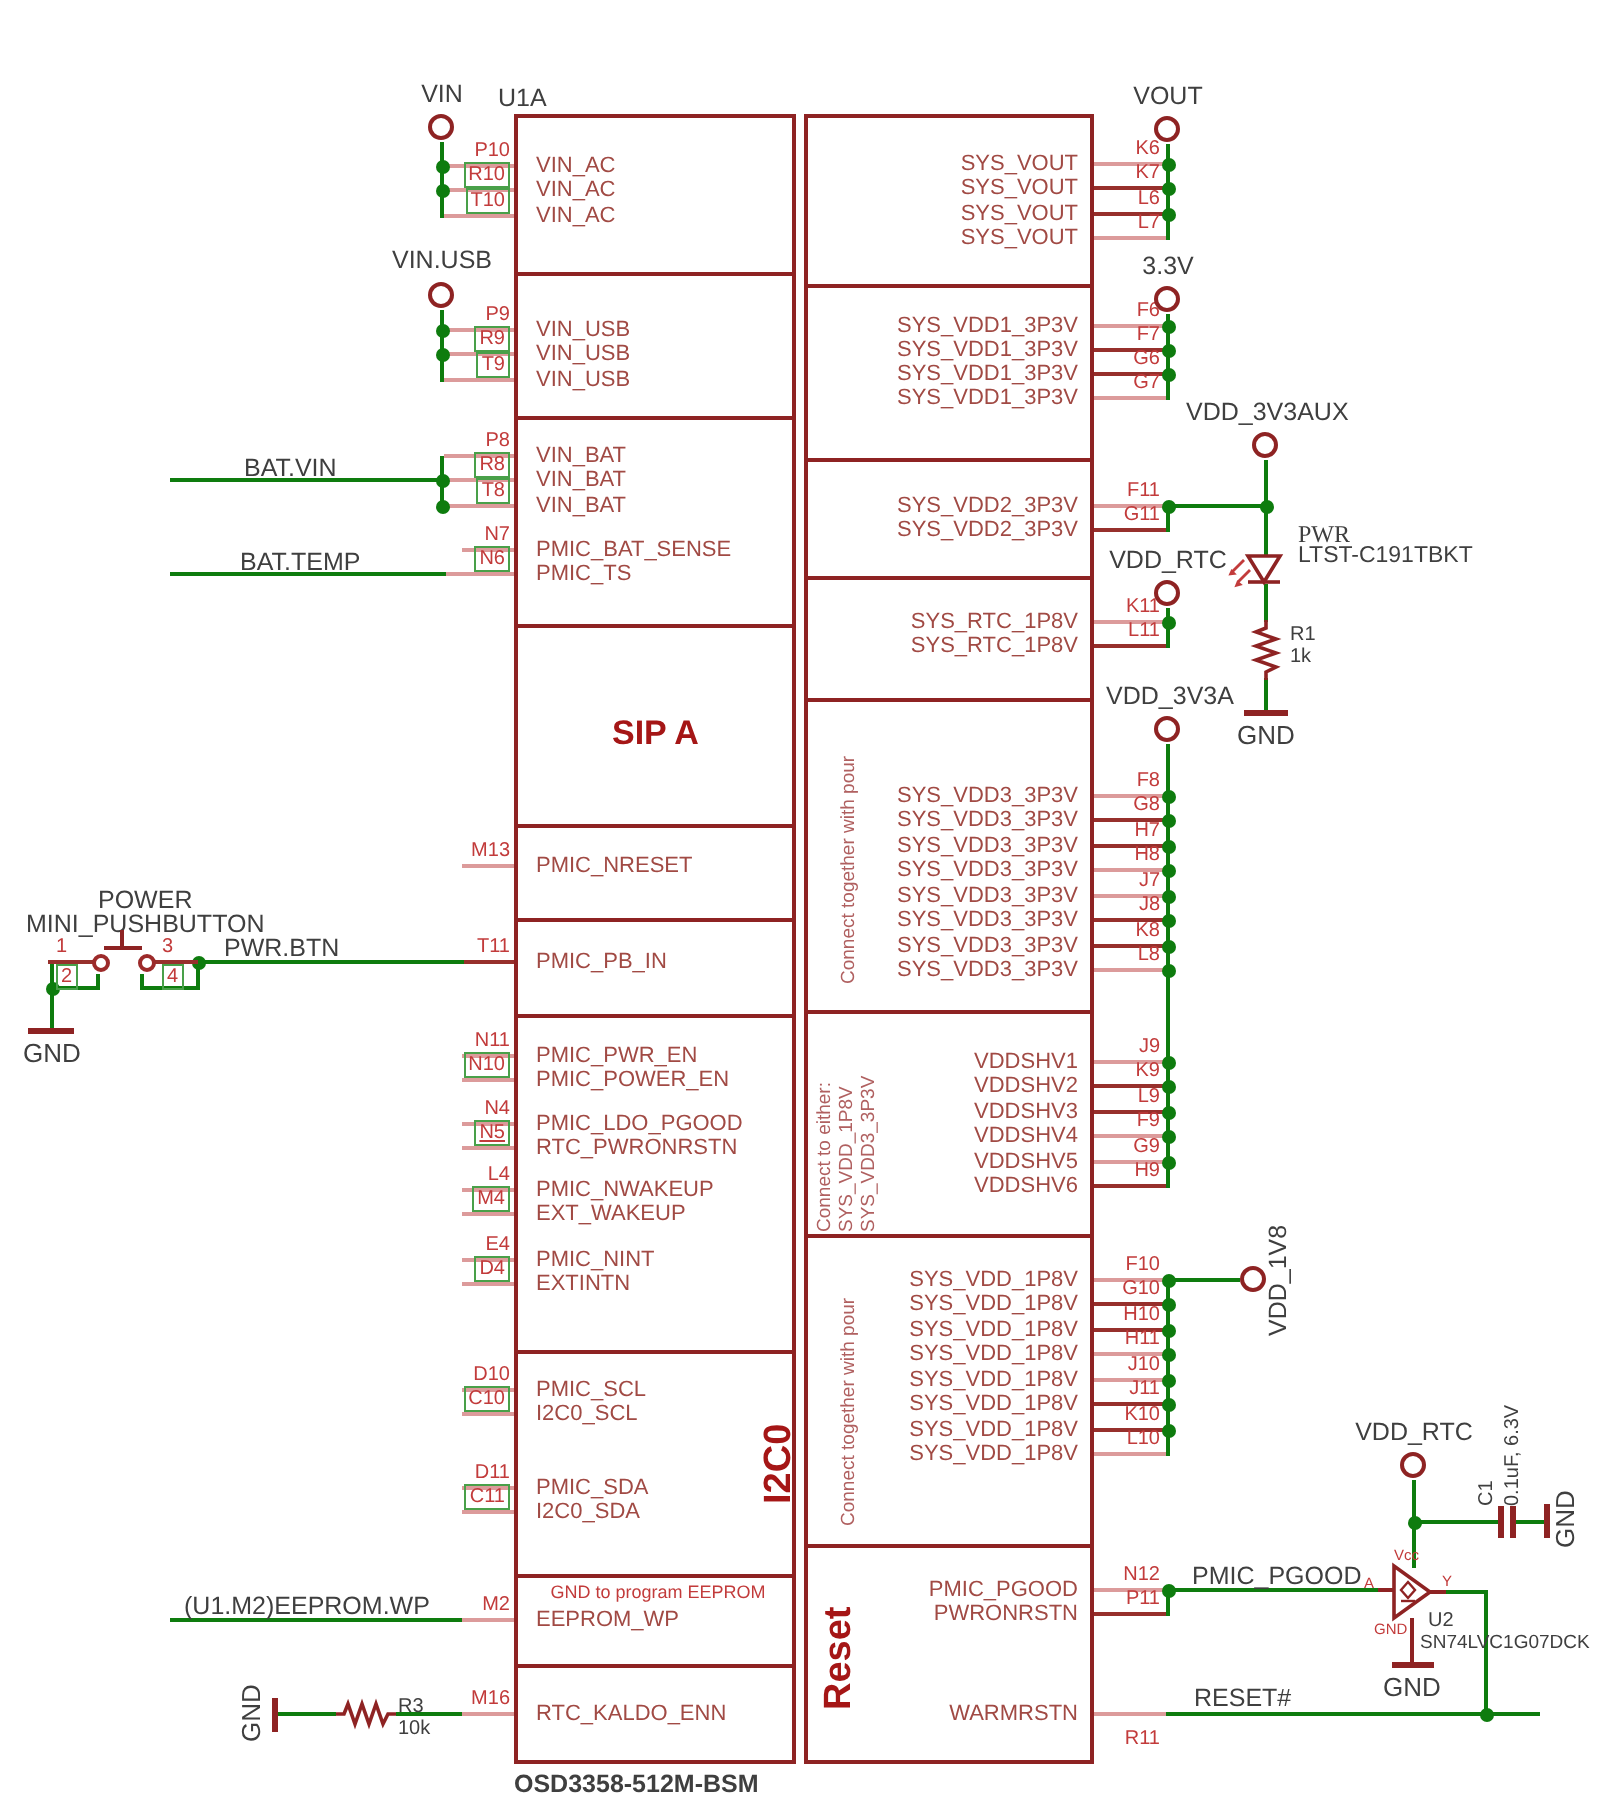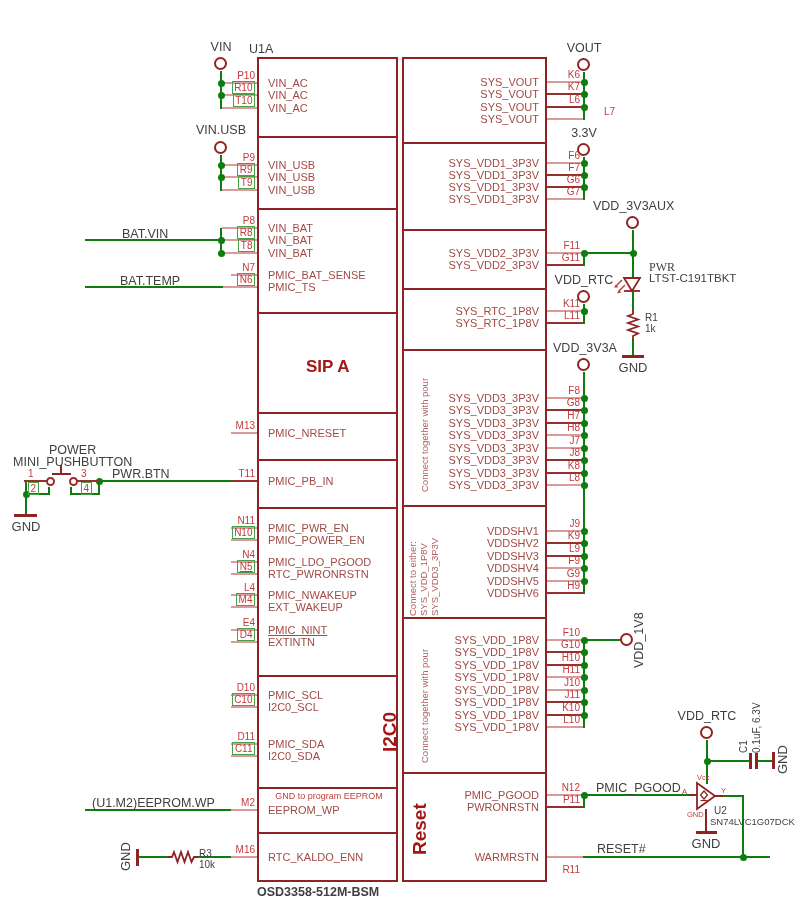--- a/index.html
+++ b/index.html
@@ -125,21 +125,21 @@
   <div class="s" style="left:231px;top:573px;width:26px;"></div>
   <div class="fl" style="top:569px;">RTC_PWRONRSTN</div>
   <div class="pn" style="top:583px;"><span>L4</span></div>
   <div class="s" style="left:231px;top:594px;width:26px;"></div>
   <div class="fl" style="top:590px;">PMIC_NWAKEUP</div>
   <div class="pn" style="top:595px;"><span class="gbx">M4</span></div>
   <div class="s" style="left:231px;top:606px;width:26px;"></div>
   <div class="fl" style="top:602px;">EXT_WAKEUP</div>
   <div class="pn" style="top:618px;"><span>E4</span></div>
   <div class="s" style="left:231px;top:629px;width:26px;"></div>
-  <div class="fl" style="top:625px;text-decoration:underline;">PMIC_NINT</div>
+  <div class="fl" style="top:625px;">PMIC_NINT</div>
   <div class="pn" style="top:630px;"><span class="gbx">D4</span></div>
   <div class="s" style="left:231px;top:641px;width:26px;"></div>
   <div class="fl" style="top:637px;">EXTINTN</div>
 
   <div class="pn" style="top:683px;"><span>D10</span></div>
   <div class="s" style="left:231px;top:694px;width:26px;"></div>
   <div class="fl" style="top:690px;">PMIC_SCL</div>
   <div class="pn" style="top:695px;"><span class="gbx">C10</span></div>
   <div class="s" style="left:231px;top:706px;width:26px;"></div>
   <div class="fl" style="top:702px;">I2C0_SCL</div>
@@ -160,21 +160,21 @@
 
   <div class="pnr" style="top:70px;"><span>K6</span></div>
   <div class="s" style="left:547px;top:81px;width:37px;"></div>
   <div class="fr" style="top:77px;">SYS_VOUT</div>
   <div class="pnr" style="top:82px;"><span>K7</span></div>
   <div class="sd" style="left:547px;top:93px;width:37px;"></div>
   <div class="fr" style="top:89px;">SYS_VOUT</div>
   <div class="pnr" style="top:95px;"><span>L6</span></div>
   <div class="sd" style="left:547px;top:106px;width:37px;"></div>
   <div class="fr" style="top:102px;">SYS_VOUT</div>
-  <div class="pnr" style="top:107px;padding-left:35px;"><span>L7</span></div>
+  <div class="pnr" style="top:107px;"><span>L7</span></div>
   <div class="s" style="left:547px;top:118px;width:37px;"></div>
   <div class="fr" style="top:114px;">SYS_VOUT</div>
 
   <div class="pnr" style="top:151px;"><span>F6</span></div>
   <div class="s" style="left:547px;top:162px;width:37px;"></div>
   <div class="fr" style="top:158px;">SYS_VDD1_3P3V</div>
   <div class="pnr" style="top:163px;"><span>F7</span></div>
   <div class="sd" style="left:547px;top:174px;width:37px;"></div>
   <div class="fr" style="top:170px;">SYS_VDD1_3P3V</div>
   <div class="pnr" style="top:175px;"><span>G6</span></div>

